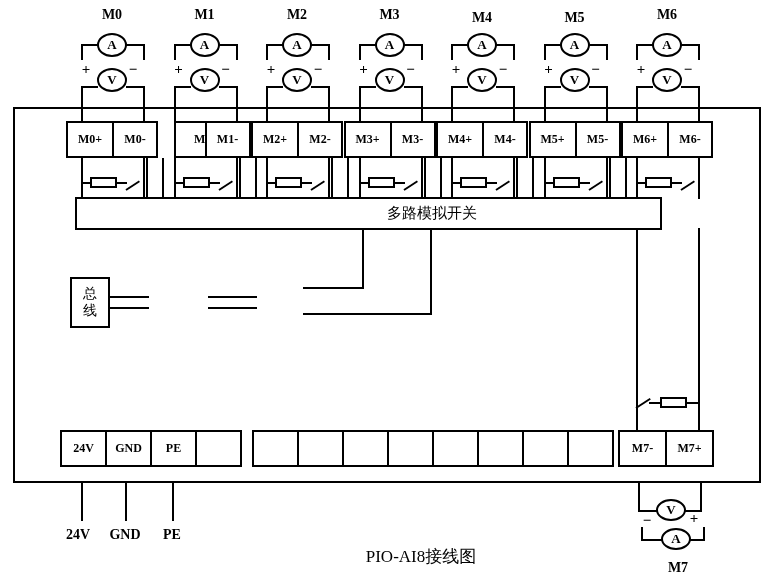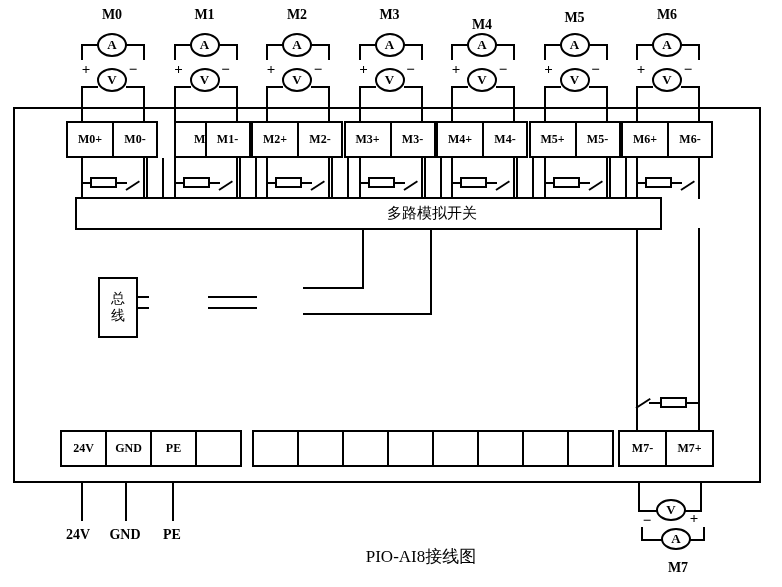--- a/index.html
+++ b/index.html
@@ -119,21 +119,21 @@
       <div class="box tcell" style="left: 343.5px; top: 121px; width: 48px; height: 37px;">M3+</div>
       <div class="box tcell" style="left: 389.5px; top: 121px; width: 46px; height: 37px;">M3-</div>
       <div class="vline" style="left: 358.5px; top: 158px; height: 41px;"></div>
       <div class="vline" style="left: 420.5px; top: 158px; height: 41px;"></div>
       <div class="hline" style="left: 358.5px; top: 182px; width: 9px;"></div>
       <div class="box" style="left: 367.5px; top: 177px; width: 27px; height: 11px;"></div>
       <div class="hline" style="left: 394.5px; top: 182px; width: 10px;"></div>
       <div class="diag" style="left: 403.5px; top: 189px; width: 16px;"></div>
       <div class="vline" style="left: 423.5px; top: 158px; height: 39px;"></div>
       <div class="vline" style="left: 439.5px; top: 158px; height: 39px;"></div>
-      <div class="lbl" style="left: 452px; top: 17px; width: 60px;">M4</div>
+      <div class="lbl" style="left: 452px; top: 10px; width: 60px;">M4</div>
       <div class="hline" style="left: 451px; top: 44px; width: 17px;"></div>
       <div class="hline" style="left: 496px; top: 44px; width: 17px;"></div>
       <div class="vline" style="left: 451px; top: 44px; height: 16px;"></div>
       <div class="vline" style="left: 513px; top: 44px; height: 16px;"></div>
       <div class="circle" style="left: 467px; top: 33px; width: 30px; height: 24px;">A</div>
       <div class="sign" style="left: 447px; top: 62px; width: 18px;">+</div>
       <div class="sign" style="left: 494px; top: 62px; width: 18px;">−</div>
       <div class="hline" style="left: 451px; top: 86px; width: 17px;"></div>
       <div class="hline" style="left: 496px; top: 86px; width: 17px;"></div>
       <div class="circle" style="left: 467px; top: 68px; width: 30px; height: 24px;">V</div>
@@ -201,21 +201,21 @@
 
   <div class="hline" style="left:110px;top:296px;width:39px;"></div>
   <div class="hline" style="left:110px;top:307px;width:39px;"></div>
   <div class="hline" style="left:208px;top:296px;width:49px;"></div>
   <div class="hline" style="left:208px;top:307px;width:49px;"></div>
   <div class="hline" style="left:303px;top:287px;width:61px;"></div>
   <div class="vline" style="left:362px;top:228px;height:61px;"></div>
   <div class="hline" style="left:303px;top:313px;width:129px;"></div>
   <div class="vline" style="left:430px;top:228px;height:87px;"></div>
 
-  <div class="box busbox" style="left:70px;top:277px;width:40px;height:61px;margin-left:28px;">
+  <div class="box busbox" style="left:70px;top:277px;width:40px;height:51px;">
     <span class="vtext">总线</span>
   </div>
 
   <div class="vline" style="left:636px;top:228px;height:204px;"></div>
   <div class="vline" style="left:698px;top:228px;height:204px;"></div>
   <div class="diag" style="left:636px;top:407px;width:17px;"></div>
   <div class="hline" style="left:649px;top:402px;width:12px;"></div>
   <div class="box" style="left:660px;top:397px;width:27px;height:11px;"></div>
   <div class="hline" style="left:686px;top:402px;width:14px;"></div>
 

